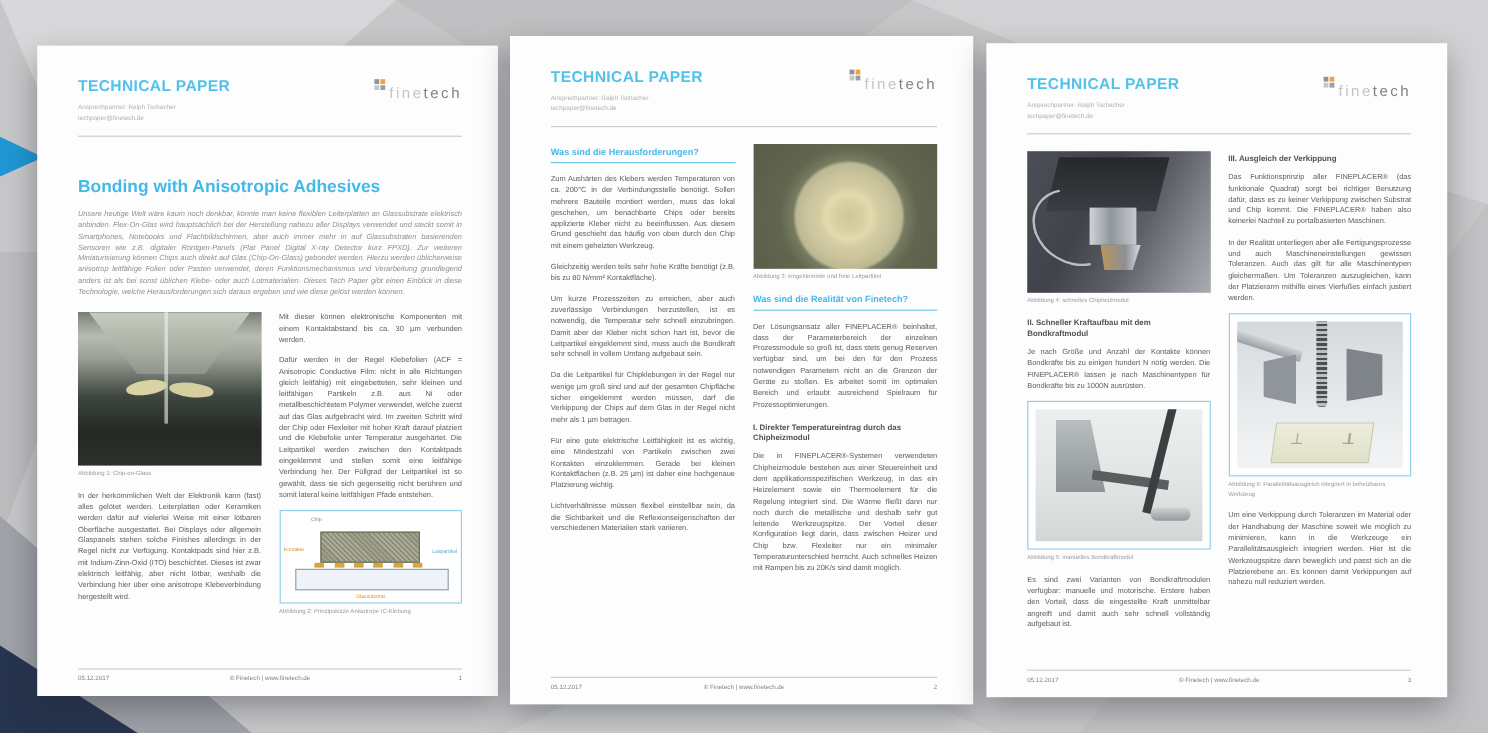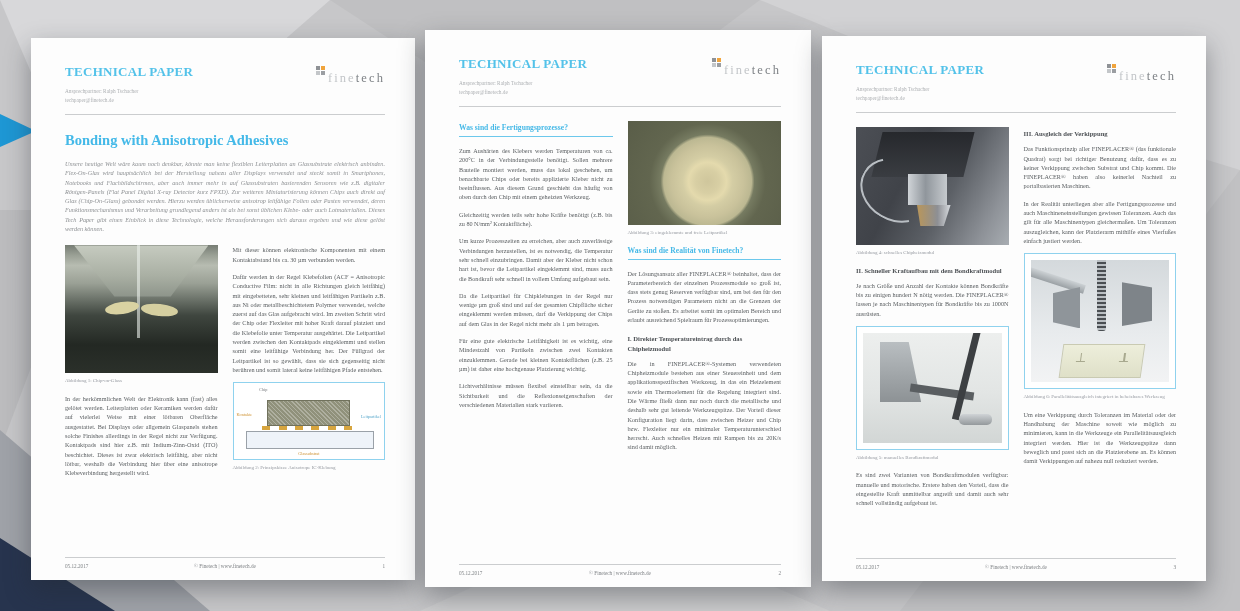--- a/index.html
+++ b/index.html
@@ -1,37 +1,37 @@
 <!DOCTYPE html>
 <html><head>
 <meta charset="utf-8">
 <style>
   html,body{margin:0;padding:0;}
   body{width:1240px;height:611px;overflow:hidden;background:#c7c7c9;
        font-family:"Liberation Sans", sans-serif;}
-  .stage{position:relative;width:1184px;height:611px;font-family:Liberation Serif, serif;}
+  .stage{position:relative;width:1184px;height:611px;}
   .bg-svg{position:absolute;left:0;top:0;}
 
   .page{position:absolute;background:#fdfdfd;box-shadow:0 10px 24px rgba(35,40,48,.40);}
   #page-1{left:31px;top:38px;width:384px;height:542px;}
   #page-2{left:425px;top:30px;width:386px;height:557px;}
   #page-3{left:822px;top:36px;width:384px;height:545px;}
   .p-inner{position:absolute;inset:0;padding:26px 30px 30px 34px;box-sizing:border-box;}
 
   .phead{display:flex;justify-content:space-between;align-items:flex-start;}
   .phead-title{font-size:13px;font-weight:bold;color:#53c2e9;letter-spacing:.3px;}
   .contact{margin-top:7px;font-size:5.3px;color:#aeb1b4;line-height:1.7;}
   .logo{display:flex;align-items:flex-start;gap:3px;margin-top:2px;}
   .logo-grid{display:grid;grid-template-columns:4px 4px;grid-template-rows:4px 4px;gap:1px;}
   .lg1{background:#8f9296}.lg2{background:#f0a43c}.lg3{background:#c3c6c9}.lg4{background:#9b9ea2}
   .logo-word{font-size:12.5px;letter-spacing:2.1px;margin-top:5px;}
   .logo-fine{color:#c2c5c8}.logo-tech{color:#7e8286}
   .head-rule{border:none;border-top:1px solid #cbcdcf;margin:9px 0 0;}
 
-  .doc-title{margin-top:17px;font-size:14.5px;font-weight:bold;color:#44b9e8;}
+  .doc-title{margin-top:34px;font-size:14.5px;font-weight:bold;color:#44b9e8;}
   .intro{margin-top:10px;font-size:6.2px;line-height:1.5;color:#8d9093;font-style:italic;text-align:justify;}
   .cols{display:flex;gap:15px;margin-top:12px;}
   .col{flex:1;min-width:0;}
   .body-p{font-size:6.2px;line-height:1.5;color:#5c6063;text-align:justify;margin:0 0 8px;}
   .caption{font-size:5px;color:#969aa1;margin:4px 0 9px;line-height:1.5;}
   .sec-blue{font-size:7.6px;font-weight:bold;color:#46b9e7;padding-bottom:4px;
             border-bottom:1px solid #6cc8ec;margin:2px 0 9px;}
   .sec-dark{font-size:6.6px;font-weight:bold;color:#4e5256;margin:10px 0 6px;line-height:1.4;}
   .sec-dark.first{margin-top:2px;}
 
@@ -198,21 +198,21 @@
             <div class="lg3"></div>
             <div class="lg4"></div>
           </div>
           <div class="logo-word"><span class="logo-fine">fine</span><span class="logo-tech">tech</span></div>
         </div>
       </div>
       <hr class="head-rule">
 
       <div class="cols" style="margin-top:14px;">
         <div class="col">
-          <div class="sec-blue">Was sind die Fertigungsprozesse?</div>
+          <div class="sec-blue">Was sind die Herausforderungen?</div>
           <p class="body-p">Zum Aushärten des Klebers werden Temperaturen von ca. 200°C in der Verbindungsstelle benötigt. Sollen mehrere Bauteile montiert werden, muss das lokal geschehen, um benachbarte Chips oder bereits applizierte Kleber nicht zu beeinflussen. Aus diesem Grund geschieht das häufig von oben durch den Chip mit einem geheizten Werkzeug.</p>
           <p class="body-p">Gleichzeitig werden teils sehr hohe Kräfte benötigt (z.B. bis zu 80 N/mm² Kontaktfläche).</p>
           <p class="body-p">Um kurze Prozesszeiten zu erreichen, aber auch zuverlässige Verbindungen herzustellen, ist es notwendig, die Temperatur sehr schnell einzubringen. Damit aber der Kleber nicht schon hart ist, bevor die Leitpartikel eingeklemmt sind, muss auch die Bondkraft sehr schnell in vollem Umfang aufgebaut sein.</p>
           <p class="body-p">Da die Leitpartikel für Chipklebungen in der Regel nur wenige µm groß sind und auf der gesamten Chipfläche sicher eingeklemmt werden müssen, darf die Verkippung der Chips auf dem Glas in der Regel nicht mehr als 1 µm betragen.</p>
           <p class="body-p">Für eine gute elektrische Leitfähigkeit ist es wichtig, eine Mindestzahl von Partikeln zwischen zwei Kontakten einzuklemmen. Gerade bei kleinen Kontaktflächen (z.B. 25 µm) ist daher eine hochgenaue Platzierung wichtig.</p>
           <p class="body-p">Lichtverhältnisse müssen flexibel einstellbar sein, da die Sichtbarkeit und die Reflexionseigenschaften der verschiedenen Materialien stark variieren.</p>
         </div>
         <div class="col">
           <div class="photo f3-photo"></div>
           <div class="caption">Abbildung 3: eingeklemmte und freie Leitpartikel</div>

